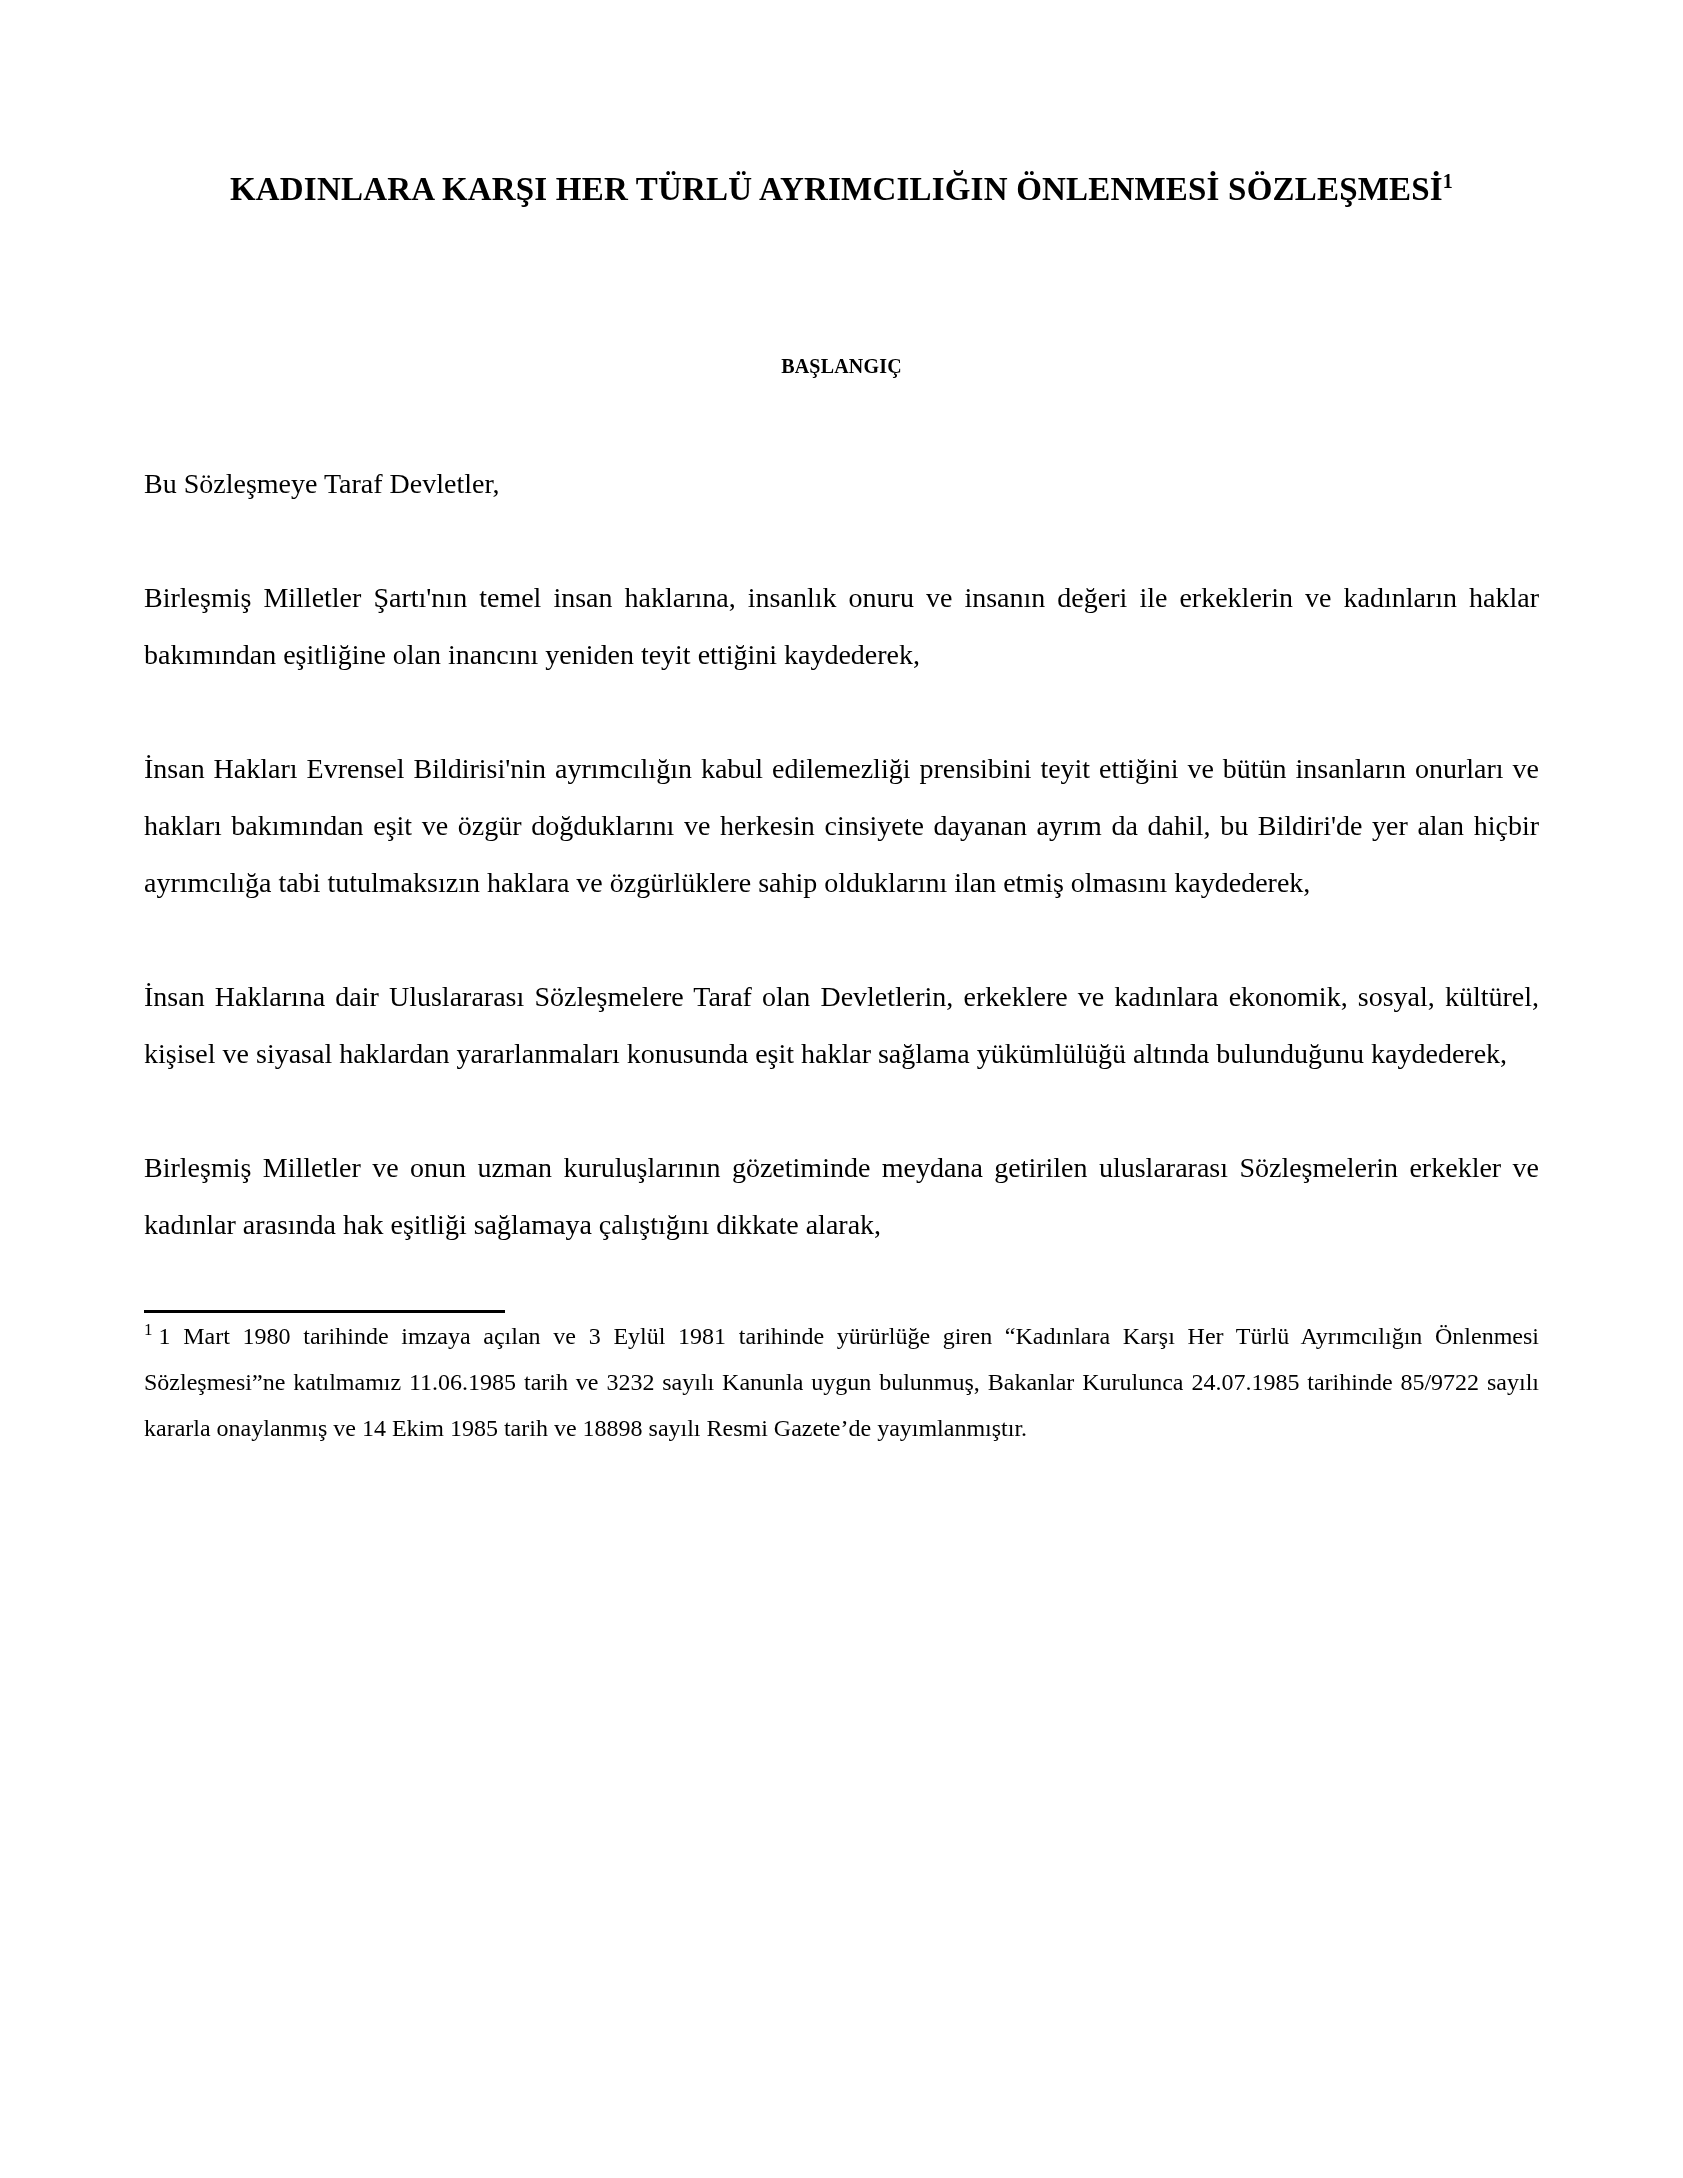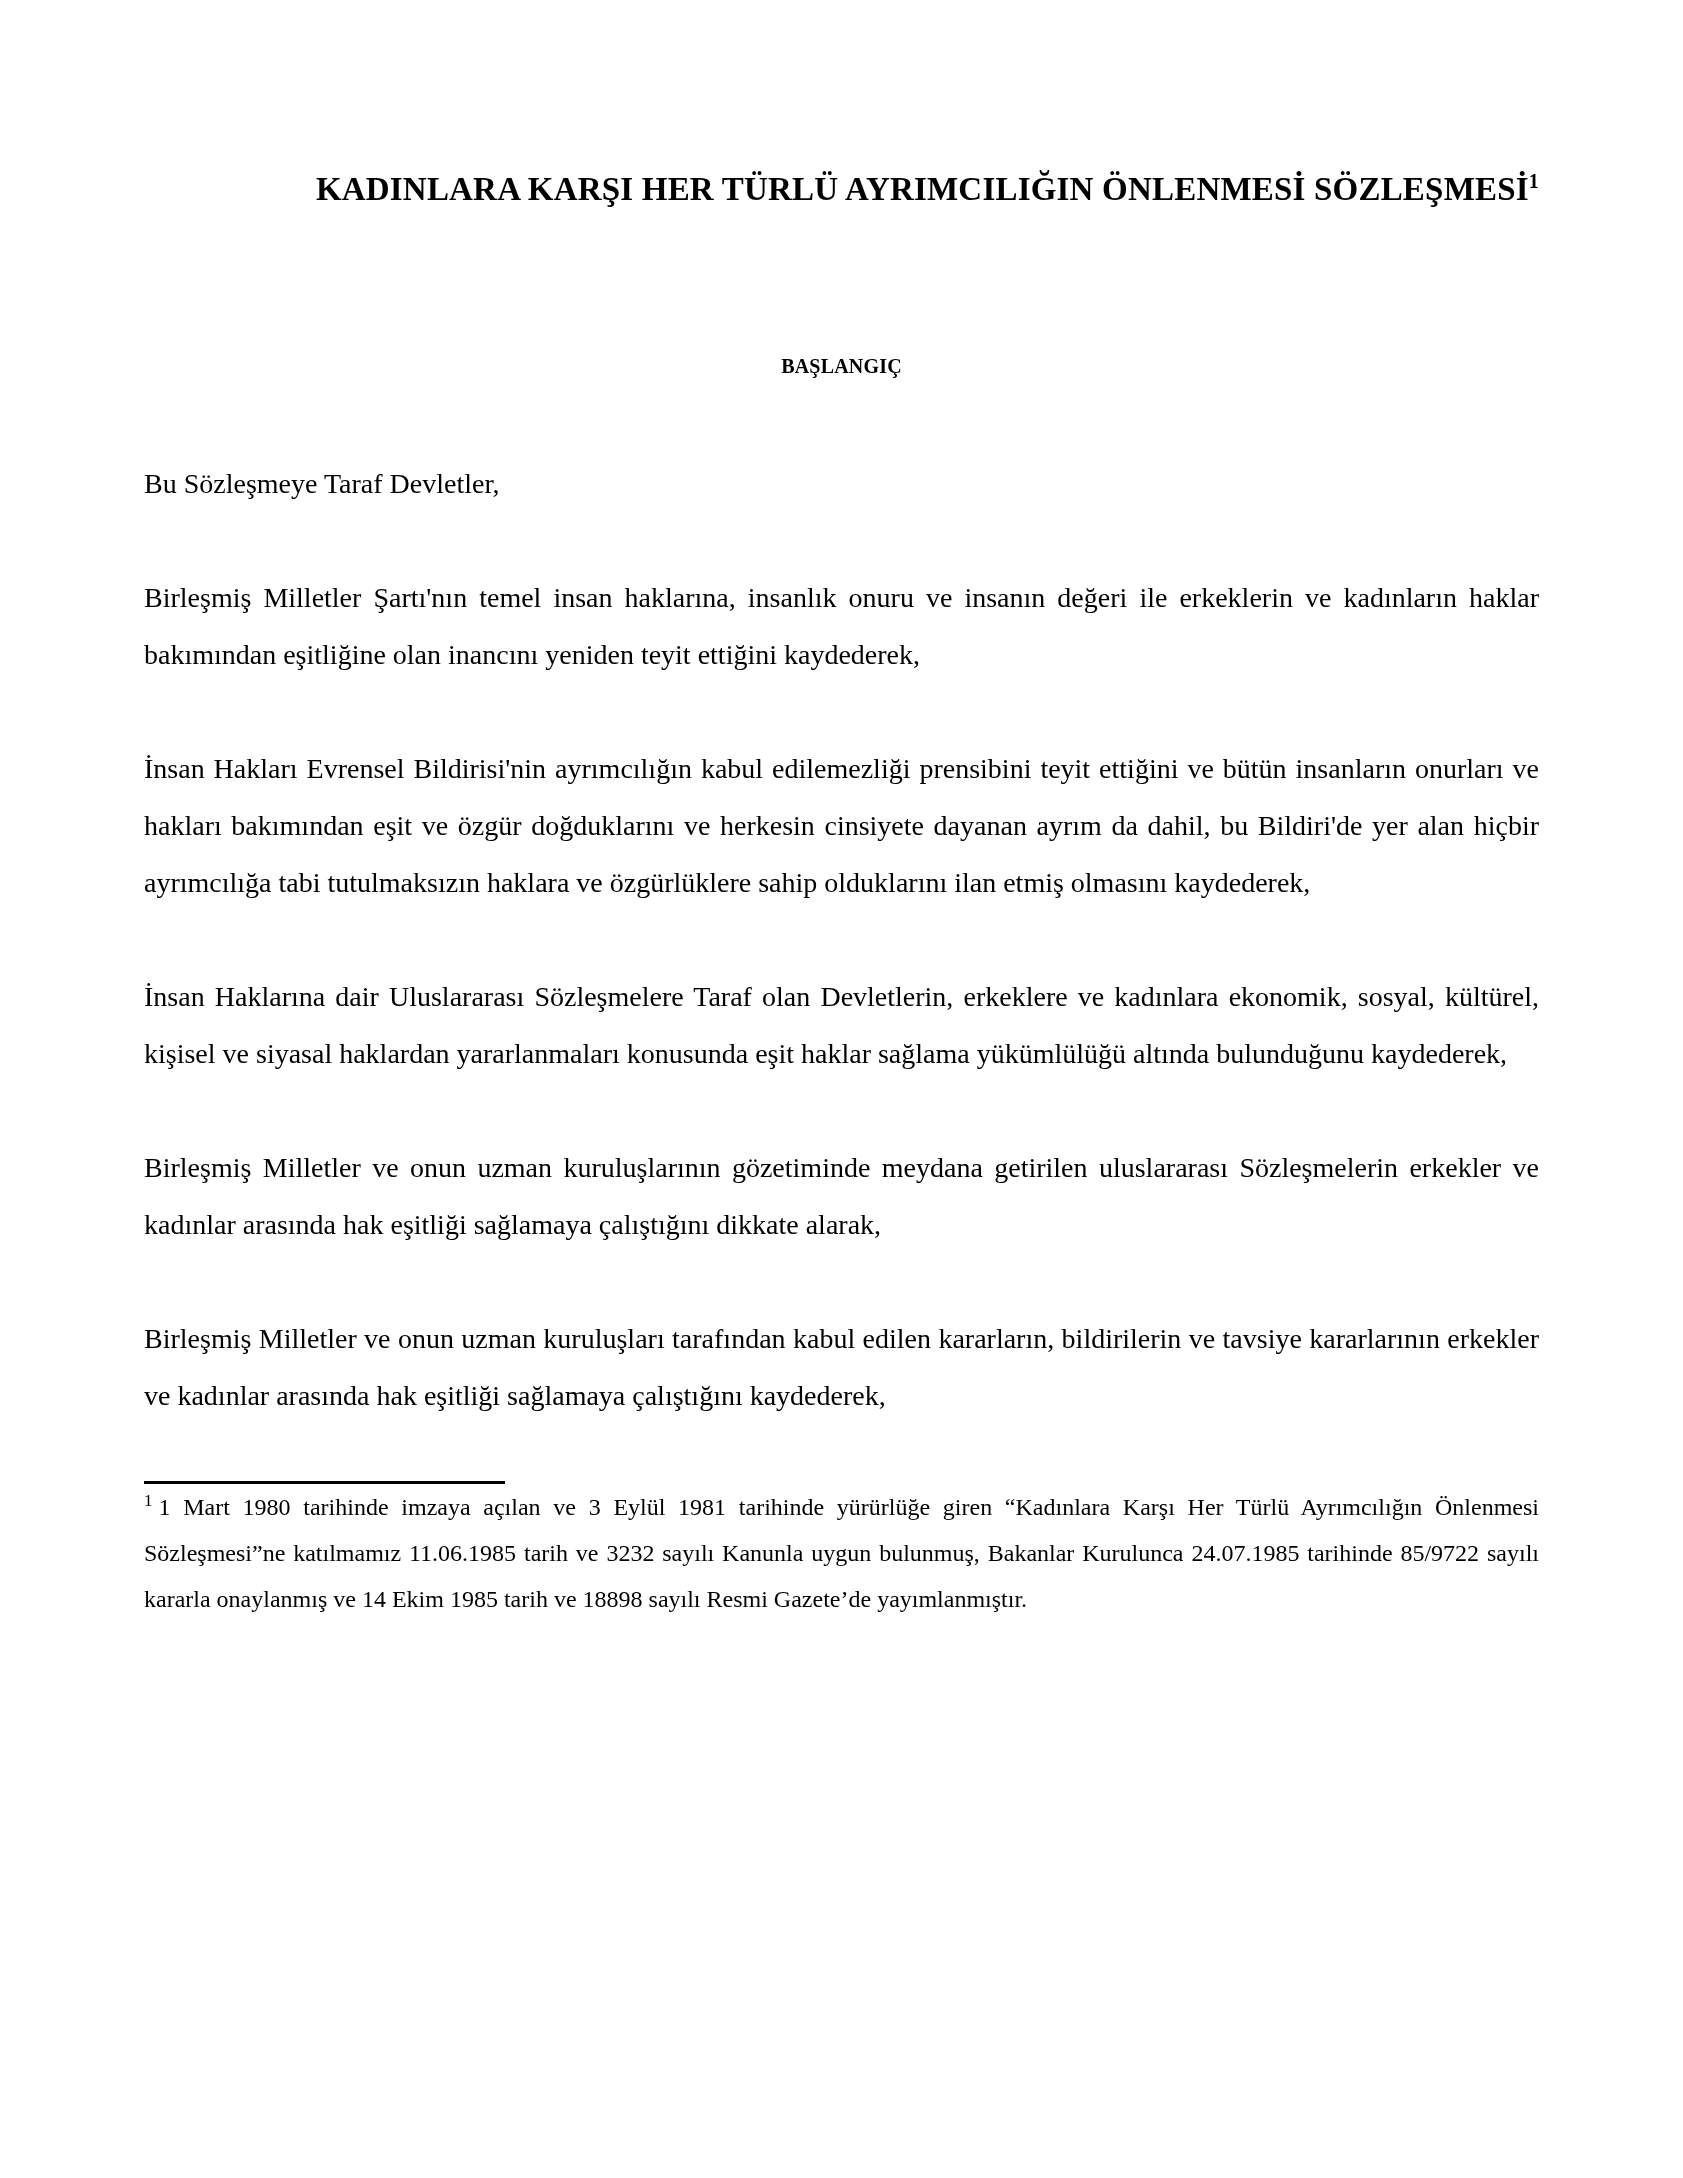--- a/index.html
+++ b/index.html
@@ -15,21 +15,21 @@
     overflow: hidden;
   }
   .page {
     box-sizing: border-box;
     width: 1683px;
     height: 2178px;
     padding: 170px 144px 0 144px;
     background: #ffffff;
   }
   .doc-title {
-    text-align: right;
+    text-align: center;
     font-weight: bold;
     font-size: 33px;
     line-height: 1.2;
     letter-spacing: 0.2px;
   }
   .doc-title sup {
     font-size: 20px;
     line-height: 0;
   }
   .doc-heading {
@@ -75,21 +75,20 @@
   <div class="doc-title"><span>KADINLARA KARŞI HER TÜRLÜ AYRIMCILIĞIN ÖNLENMESİ SÖZLEŞMESİ</span><sup>1</sup></div>
 
   <div class="doc-heading">BAŞLANGIÇ</div>
 
   <div class="body-text">
     <p class="para">Bu Sözleşmeye Taraf Devletler,</p>
     <p class="para">Birleşmiş Milletler Şartı'nın temel insan haklarına, insanlık onuru ve insanın değeri ile erkeklerin ve kadınların haklar bakımından eşitliğine olan inancını yeniden teyit ettiğini kaydederek,</p>
     <p class="para">İnsan Hakları Evrensel Bildirisi'nin ayrımcılığın kabul edilemezliği prensibini teyit ettiğini ve bütün insanların onurları ve hakları bakımından eşit ve özgür doğduklarını ve herkesin cinsiyete dayanan ayrım da dahil, bu Bildiri'de yer alan hiçbir ayrımcılığa tabi tutulmaksızın haklara ve özgürlüklere sahip olduklarını ilan etmiş olmasını kaydederek,</p>
     <p class="para">İnsan Haklarına dair Uluslararası Sözleşmelere Taraf olan Devletlerin, erkeklere ve kadınlara ekonomik, sosyal, kültürel, kişisel ve siyasal haklardan yararlanmaları konusunda eşit haklar sağlama yükümlülüğü altında bulunduğunu kaydederek,</p>
     <p class="para">Birleşmiş Milletler ve onun uzman kuruluşlarının gözetiminde meydana getirilen uluslararası Sözleşmelerin erkekler ve kadınlar arasında hak eşitliği sağlamaya çalıştığını dikkate alarak,</p>
-    <p class="para">Birleşmiş Milletler ve onun uzman kuruluşları tarafından kabul edilen kararların, bildirilerin ve tavsiye kararlarının erkekler ve kadınlar arasında hak eşitliği sağlamaya çalıştığını kaydederek,</p>
   </div>
 
   <hr class="footnote-rule">
 
   <div class="footnote"><sup>1</sup><span>1 Mart 1980 tarihinde imzaya açılan ve 3 Eylül 1981 tarihinde yürürlüğe giren “Kadınlara Karşı Her Türlü Ayrımcılığın Önlenmesi Sözleşmesi”ne katılmamız 11.06.1985 tarih ve 3232 sayılı Kanunla uygun bulunmuş, Bakanlar Kurulunca 24.07.1985 tarihinde 85/9722 sayılı kararla onaylanmış ve 14 Ekim 1985 tarih ve 18898 sayılı Resmi Gazete’de yayımlanmıştır.</span></div>
 
 </div>
 
 
 </body></html>

